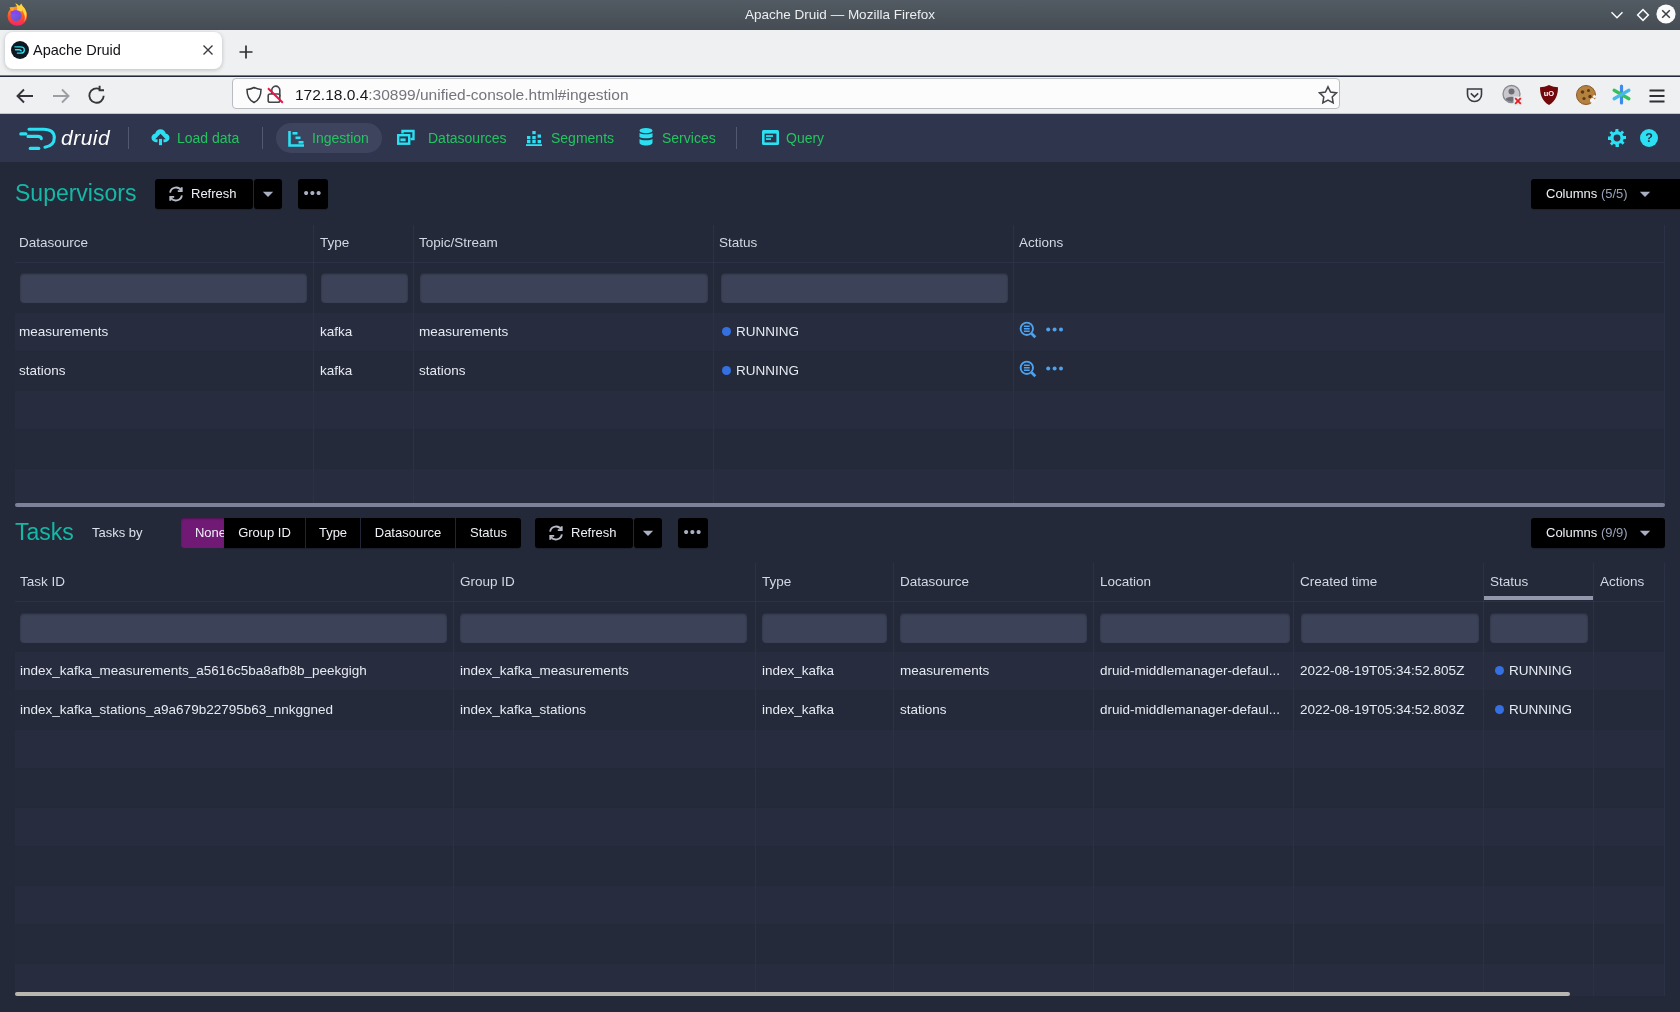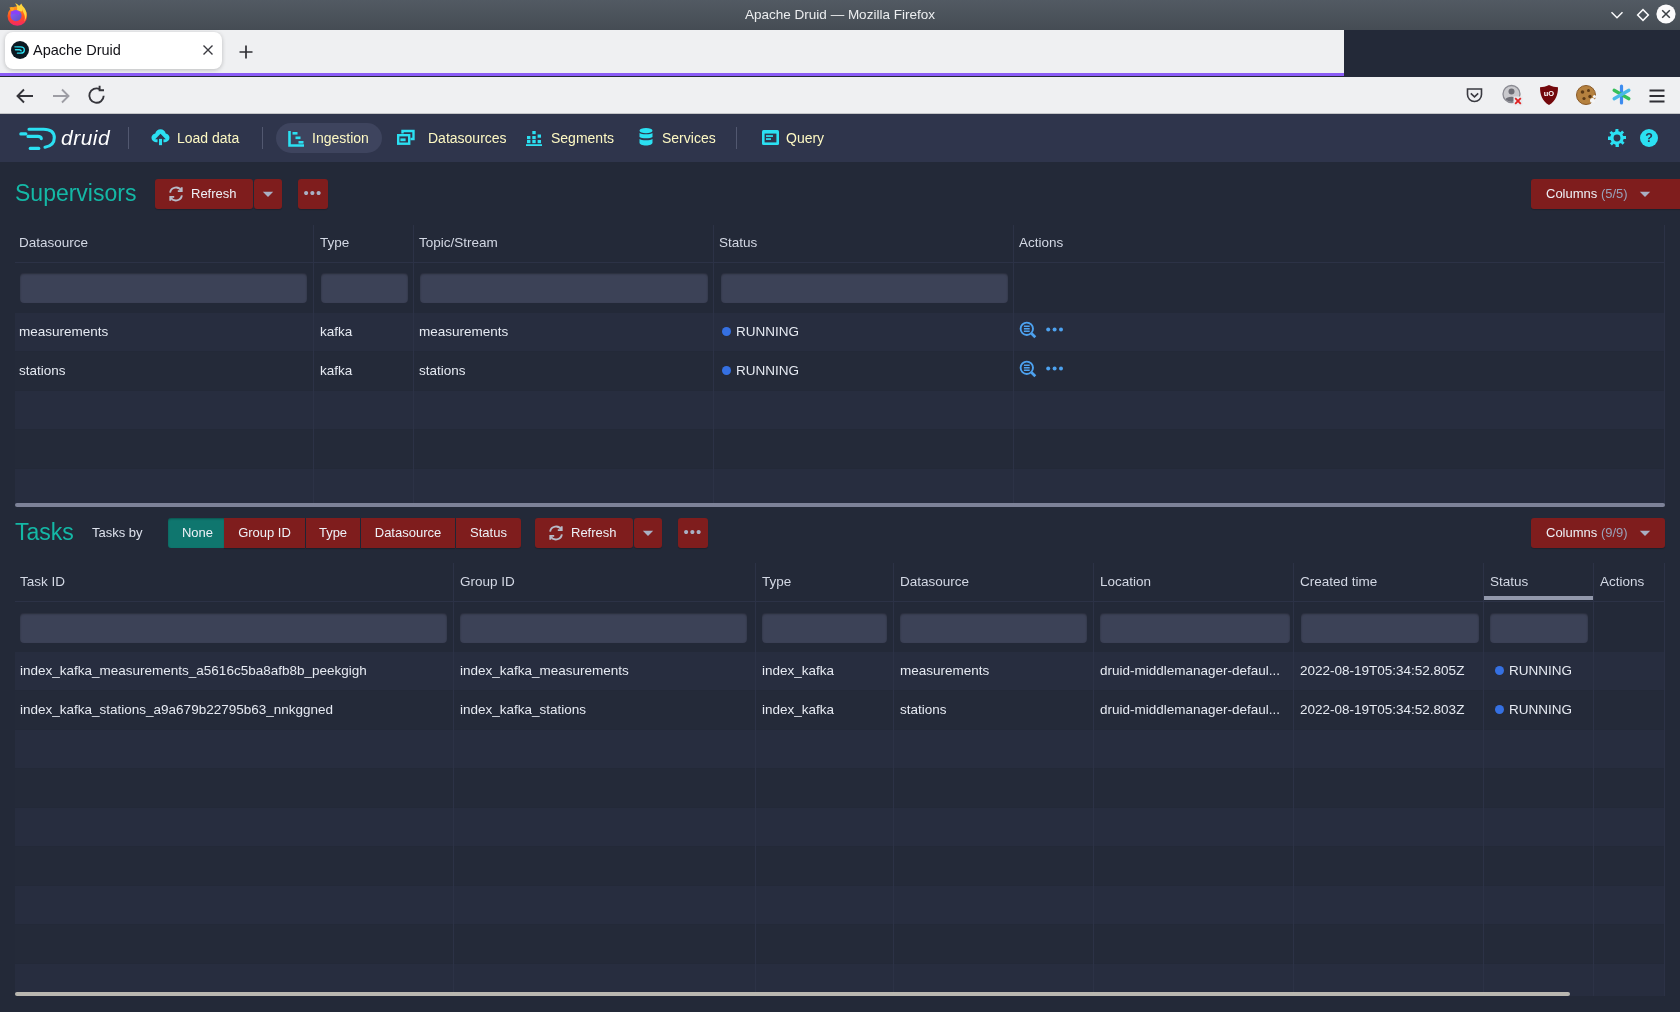--- a/index.html
+++ b/index.html
@@ -4,36 +4,36 @@
 <style>
   * { margin:0; padding:0; box-sizing:border-box; }
   html,body { width:1680px; height:1012px; overflow:hidden; }
   body { font-family:"Liberation Sans",sans-serif; background:#232938; position:relative; }
   .abs { position:absolute; }
   
   #titlebar { left:0; top:0; width:1680px; height:30px;
     background:linear-gradient(#525a63,#454c54); }
   #fftitle { left:0; top:0; width:1680px; height:30px; line-height:30px; text-align:center;
     color:#eceef0; font-size:13.5px; }
-  #tabbar { left:0; top:30px; width:1344px; height:46px; background:#eff0f2; border-bottom:3px solid #8b5cf6; }
+  #tabbar { left:0; top:30px; width:1680px; height:46px; background:#eff0f2; border-bottom:1px solid #8b5cf6; }
   #tab { left:5px; top:2px; width:217px; height:37px; background:#ffffff; border-radius:8px;
     box-shadow:0 1px 4px rgba(0,0,0,.22); }
   #tabtitle { left:28px; top:0; height:37px; line-height:37px; color:#121217; font-size:14.5px; }
   #urlbar { left:0; top:77px; width:1680px; height:37px; background:#eff0f2; border-bottom:1px solid #c4c5c8; }
   #urlfield { left:232px; top:1px; width:1108px; height:31px; background:#fcfcfd;
     border:1px solid #b9bcc0; border-radius:4px; }
   .urltext { top:0; height:31px; line-height:31px; font-size:15.5px; }
   
   #console { left:0; top:114px; width:1680px; height:898px; background:#232938; }
   #navbar { left:0; top:0; width:1680px; height:48px; background:#2f354c; }
-  .navitem { top:0; height:48px; line-height:48px; color:#fef9c3; font-size:14px; }
+  .navitem { top:0; height:48px; line-height:48px; color:#22c55e; font-size:14px; }
   .navdiv { top:13px; width:1px; height:22px; background:#525870; }
   #ingpill { left:276px; top:9px; width:106px; height:30px; background:#3e445e; border-radius:15px; }
   .h1 { color:#14b8a6; font-size:23px; }
-  .btn { background:#7f1d1d; border-radius:3px; color:#eef1f7; font-size:13px;
+  .btn { background:#000000; border-radius:3px; color:#eef1f7; font-size:13px;
     box-shadow:0 1px 1px rgba(0,0,0,.2); }
   .cell { font-size:13.5px; color:#e6eaf2; white-space:nowrap;text-align:right; }
   .hcell { font-size:13.5px; color:#d3d8e4; white-space:nowrap; }
   .colline { background:#2c3246; width:1px; }
   .input { background:#3c4257; border-radius:4px; box-shadow:inset 0 1px 2px rgba(0,0,0,.35); }
   .rowlight { background:#272d3f; }
   .rowdark { background:#242a39; }
   .dot { width:9px; height:9px; border-radius:50%; background:#3570e2; }
 </style>
 </head>
@@ -98,20 +98,37 @@
   <svg class="abs" style="left:14px;top:8px" width="22" height="22" viewBox="0 0 22 22">
     <path d="M19 11 H4 M10 4.5 L3.5 11 L10 17.5" stroke="#35353b" stroke-width="1.9" fill="none"></path>
   </svg>
   <svg class="abs" style="left:50px;top:8px" width="22" height="22" viewBox="0 0 22 22">
     <path d="M3 11 H18 M12 4.5 L18.5 11 L12 17.5" stroke="#9d9da4" stroke-width="1.9" fill="none"></path>
   </svg>
   <svg class="abs" style="left:86px;top:8px" width="21" height="21" viewBox="0 0 21 21">
     <path d="M17.7 10.8 A7.2 7.2 0 1 1 13.8 4.2" stroke="#35353b" stroke-width="1.9" fill="none"></path>
     <path d="M13.6 0.8 V5.2 H18" stroke="#35353b" stroke-width="1.9" fill="none"></path>
   </svg>
+  <div class="abs" id="urlfield">
+
+    <svg class="abs" style="left:12px;top:7px" width="18" height="18" viewBox="0 0 18 18">
+      <path d="M9 1.5 C11.5 3 14 3.4 16 3.4 C16 9 14.5 13.8 9 16.5 C3.5 13.8 2 9 2 3.4 C4 3.4 6.5 3 9 1.5 Z" fill="none" stroke="#3a3a41" stroke-width="1.5"></path>
+    </svg>
+
+    <svg class="abs" style="left:34px;top:4px" width="17" height="21" viewBox="0 0 17 21">
+      <rect x="1.2" y="11" width="11.6" height="8.3" rx="1.8" fill="none" stroke="#45454c" stroke-width="1.6"></rect>
+      <path d="M4.8 11 V7.3 A4 4 0 0 1 12.8 7 V13.5" fill="none" stroke="#45454c" stroke-width="1.6"></path>
+      <path d="M1 5.2 L15.8 19.8" stroke="#ee1148" stroke-width="2"></path>
+    </svg>
+    <div class="abs urltext" style="left:62px;color:#16161b">172.18.0.4<span style="color:#74747c">:30899/unified-console.html#ingestion</span></div>
+
+    <svg class="abs" style="left:1085px;top:6px" width="20" height="20" viewBox="0 0 20 20">
+      <path d="M10 1.8 L12.6 7.1 L18.4 7.9 L14.2 12 L15.2 17.8 L10 15.1 L4.8 17.8 L5.8 12 L1.6 7.9 L7.4 7.1 Z" fill="none" stroke="#45454c" stroke-width="1.5"></path>
+    </svg>
+  </div>
 
   <svg class="abs" style="left:1464px;top:8px" width="21" height="21" viewBox="0 0 21 21">
     <path d="M3.5 4 H17.5 V9.5 A7 7 0 0 1 3.5 9.5 Z" fill="none" stroke="#3a3a41" stroke-width="1.6"></path>
     <path d="M6.8 8.3 L10.5 11.8 L14.2 8.3" fill="none" stroke="#3a3a41" stroke-width="1.6"></path>
   </svg>
   <svg class="abs" style="left:1501px;top:7px" width="22" height="22" viewBox="0 0 22 22">
     <circle cx="10.5" cy="10" r="8.5" fill="#c9c9cd"></circle>
     <circle cx="10.5" cy="7.5" r="3" fill="#6e6e76"></circle>
     <path d="M4.5 15.5 C5.5 11.8 15.5 11.8 16.5 15.5 A 8.5 8.5 0 0 1 4.5 15.5 Z" fill="#6e6e76"></path>
     <circle cx="10.5" cy="10" r="8.5" fill="none" stroke="#8a8a92" stroke-width="1.3"></circle>
@@ -311,21 +328,21 @@
         <circle cx="8.6" cy="2.5" r="2" fill="#4da2f0"></circle>
         <circle cx="15" cy="2.5" r="2" fill="#4da2f0"></circle>
     </svg>
 
     <div class="abs" style="left:15px;top:278px;width:1650px;height:4px;background:#7d8298;border-radius:2px"></div>
   </div>
 
   <div class="abs h1" style="left:15px;top:405px">Tasks</div>
   <div class="abs" style="left:92px;top:404px;height:30px;line-height:30px;color:#dde1ec;font-size:13px">Tasks by</div>
   <div class="abs" style="left:164px;top:404px;height:30px">
-    <div class="abs btn" style="left:4px;width:59px;height:30px;background:#0f766e;box-shadow:inset 0 1px 2px rgba(0,0,0,.3);border-radius:3px 0 0 3px">
+    <div class="abs btn" style="left:17px;width:59px;height:30px;background:#701a75;box-shadow:inset 0 1px 2px rgba(0,0,0,.3);border-radius:3px 0 0 3px">
         <span class="abs" style="left:0;width:59px;text-align:center;line-height:30px">None</span>
       </div>
     <div class="abs btn" style="left:60px;width:81px;height:30px;border-radius:0">
         <span class="abs" style="left:0;width:81px;text-align:center;line-height:30px">Group ID</span>
       </div>
     <div class="abs btn" style="left:142px;width:54px;height:30px;border-radius:0">
         <span class="abs" style="left:0;width:54px;text-align:center;line-height:30px">Type</span>
       </div>
     <div class="abs btn" style="left:197px;width:94px;height:30px;border-radius:0">
         <span class="abs" style="left:0;width:94px;text-align:center;line-height:30px">Datasource</span>

